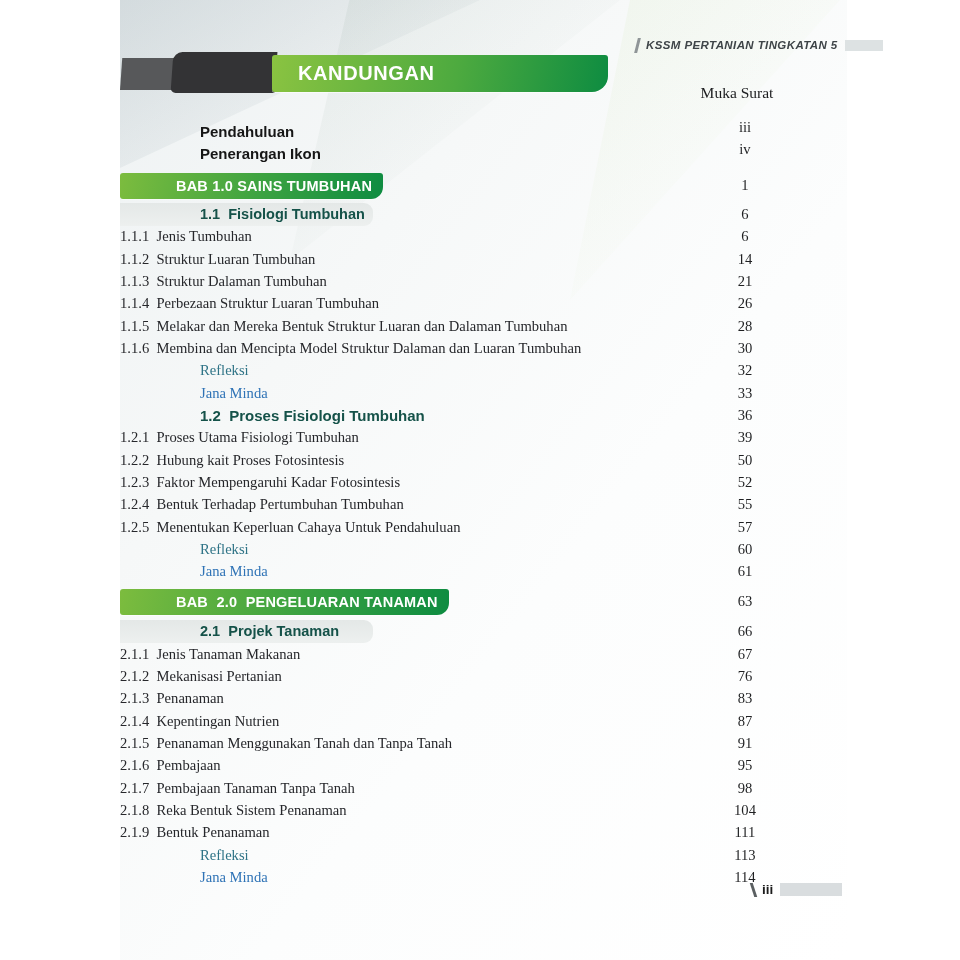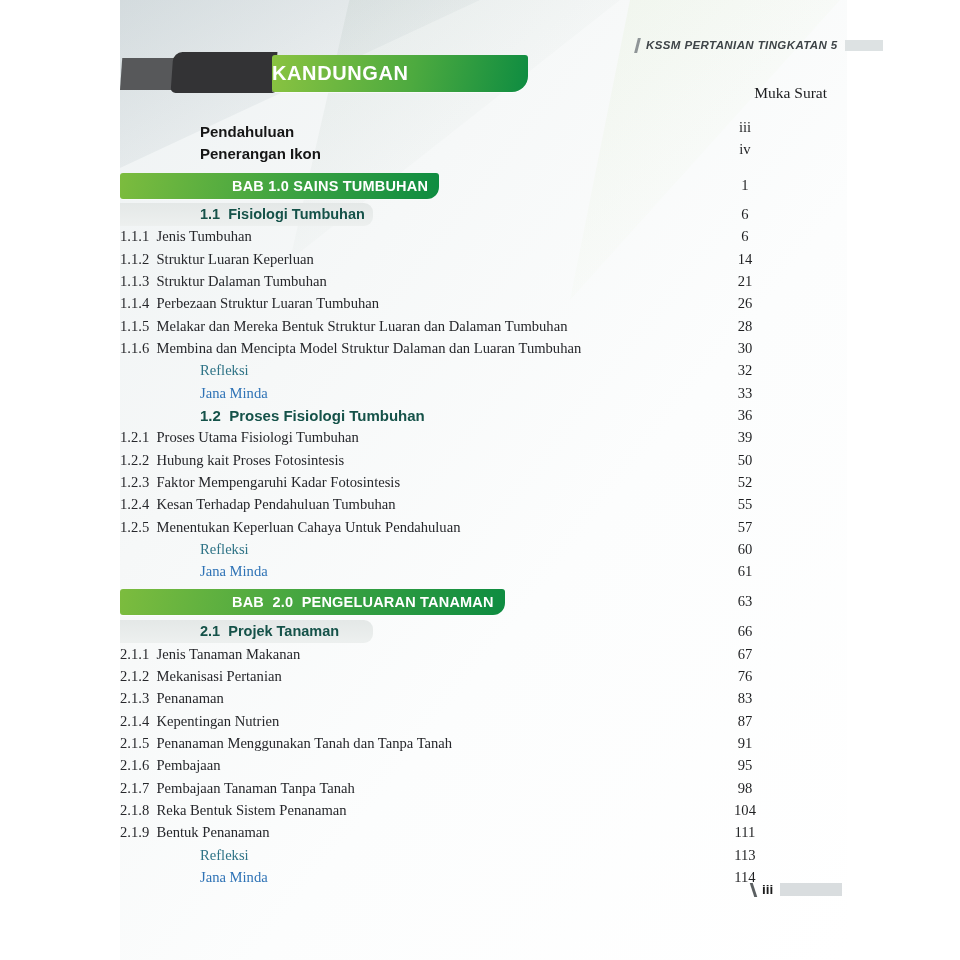--- a/index.html
+++ b/index.html
@@ -59,34 +59,34 @@
     transform: skewX(-4deg); transform-origin: bottom left;
   }
   .kb-dark {
     position: absolute; left: 52px; top: 52px;
     width: 104px; height: 41px; background: #333335;
     border-radius: 9px 0 0 5px;
     transform: skewX(-4deg);
   }
   .kb-green {
     position: absolute; left: 152px; top: 55px;
-    width: 256px; height: 37px;
+    width: 336px; height: 37px;
     background: linear-gradient(100deg, #8ac341 0%, #4daa3f 55%, #0e8c41 100%);
     border-radius: 3px 3px 16px 3px;
     box-shadow: 0 1px 0 rgba(255,255,255,0.6);
     display: flex; align-items: center;
-    box-sizing: border-box;
+    padding-left: 26px; box-sizing: border-box;
   }
   .kb-green .title {
     color: #ffffff; font-weight: 700; font-size: 20px; letter-spacing: 0.6px;
   }
 
   .muka-surat {
     position: absolute; top: 84px; left: 527px; width: 180px;
-    text-align: right;
+    text-align: center;
     font-family: "Liberation Serif", serif;
     font-size: 15.5px; color: #1c1d1f;
   }
 
   
   .toc {
     position: absolute; top: 116px; left: 0; width: 660px;
   }
   .row {
     display: flex; align-items: center;
@@ -105,21 +105,21 @@
   }
 
   .row.type-front { }
   .row.type-front .pill {
     padding-left: 80px; font-weight: 700; font-size: 15px; color: #161616; margin-top: 8px;
   }
   .row.type-bab { height: 26px; margin-top: 12px; }
   .row.type-bab .pill {
     background: linear-gradient(100deg, #7cbc3e 0%, #3ba241 55%, #0e8c41 100%);
     border-radius: 3px 3px 12px 3px;
-    padding: 0 11px 0 112px;
+    padding: 0 11px 0 56px;
     color: #ffffff; font-weight: 700; font-size: 14.5px; letter-spacing: 0.2px;
     box-shadow: 0 1px 0 rgba(255,255,255,0.5);
   }
   .row.type-bab2 { margin-top: 6px; }
   .row.type-section { height: 23px; margin-top: 4px; justify-content: space-between; }
   .row.type-section2 { margin-top: 5px; }
   .row.type-section .pill {
     width: 253px;
     background: linear-gradient(#e4e8e7, #edf0ef);
     border-radius: 0 9px 9px 0;
@@ -214,21 +214,21 @@
 
   <div class="row type-sub">
     <div class="lab">
       <span class="pill">1.1.1  Jenis Tumbuhan</span>
     </div>
     <div class="num">6</div>
   </div>
 
   <div class="row type-sub">
     <div class="lab">
-      <span class="pill">1.1.2  Struktur Luaran Keperluan</span>
+      <span class="pill">1.1.2  Struktur Luaran Tumbuhan</span>
     </div>
     <div class="num">14</div>
   </div>
 
   <div class="row type-sub">
     <div class="lab">
       <span class="pill">1.1.3  Struktur Dalaman Tumbuhan</span>
     </div>
     <div class="num">21</div>
   </div>
@@ -291,21 +291,21 @@
 
   <div class="row type-sub">
     <div class="lab">
       <span class="pill">1.2.3  Faktor Mempengaruhi Kadar Fotosintesis</span>
     </div>
     <div class="num">52</div>
   </div>
 
   <div class="row type-sub">
     <div class="lab">
-      <span class="pill">1.2.4  Kesan Terhadap Pendahuluan Tumbuhan</span>
+      <span class="pill">1.2.4  Bentuk Terhadap Pertumbuhan Tumbuhan</span>
     </div>
     <div class="num">55</div>
   </div>
 
   <div class="row type-sub">
     <div class="lab">
       <span class="pill">1.2.5  Menentukan Keperluan Cahaya Untuk Pendahuluan</span>
     </div>
     <div class="num">57</div>
   </div>

